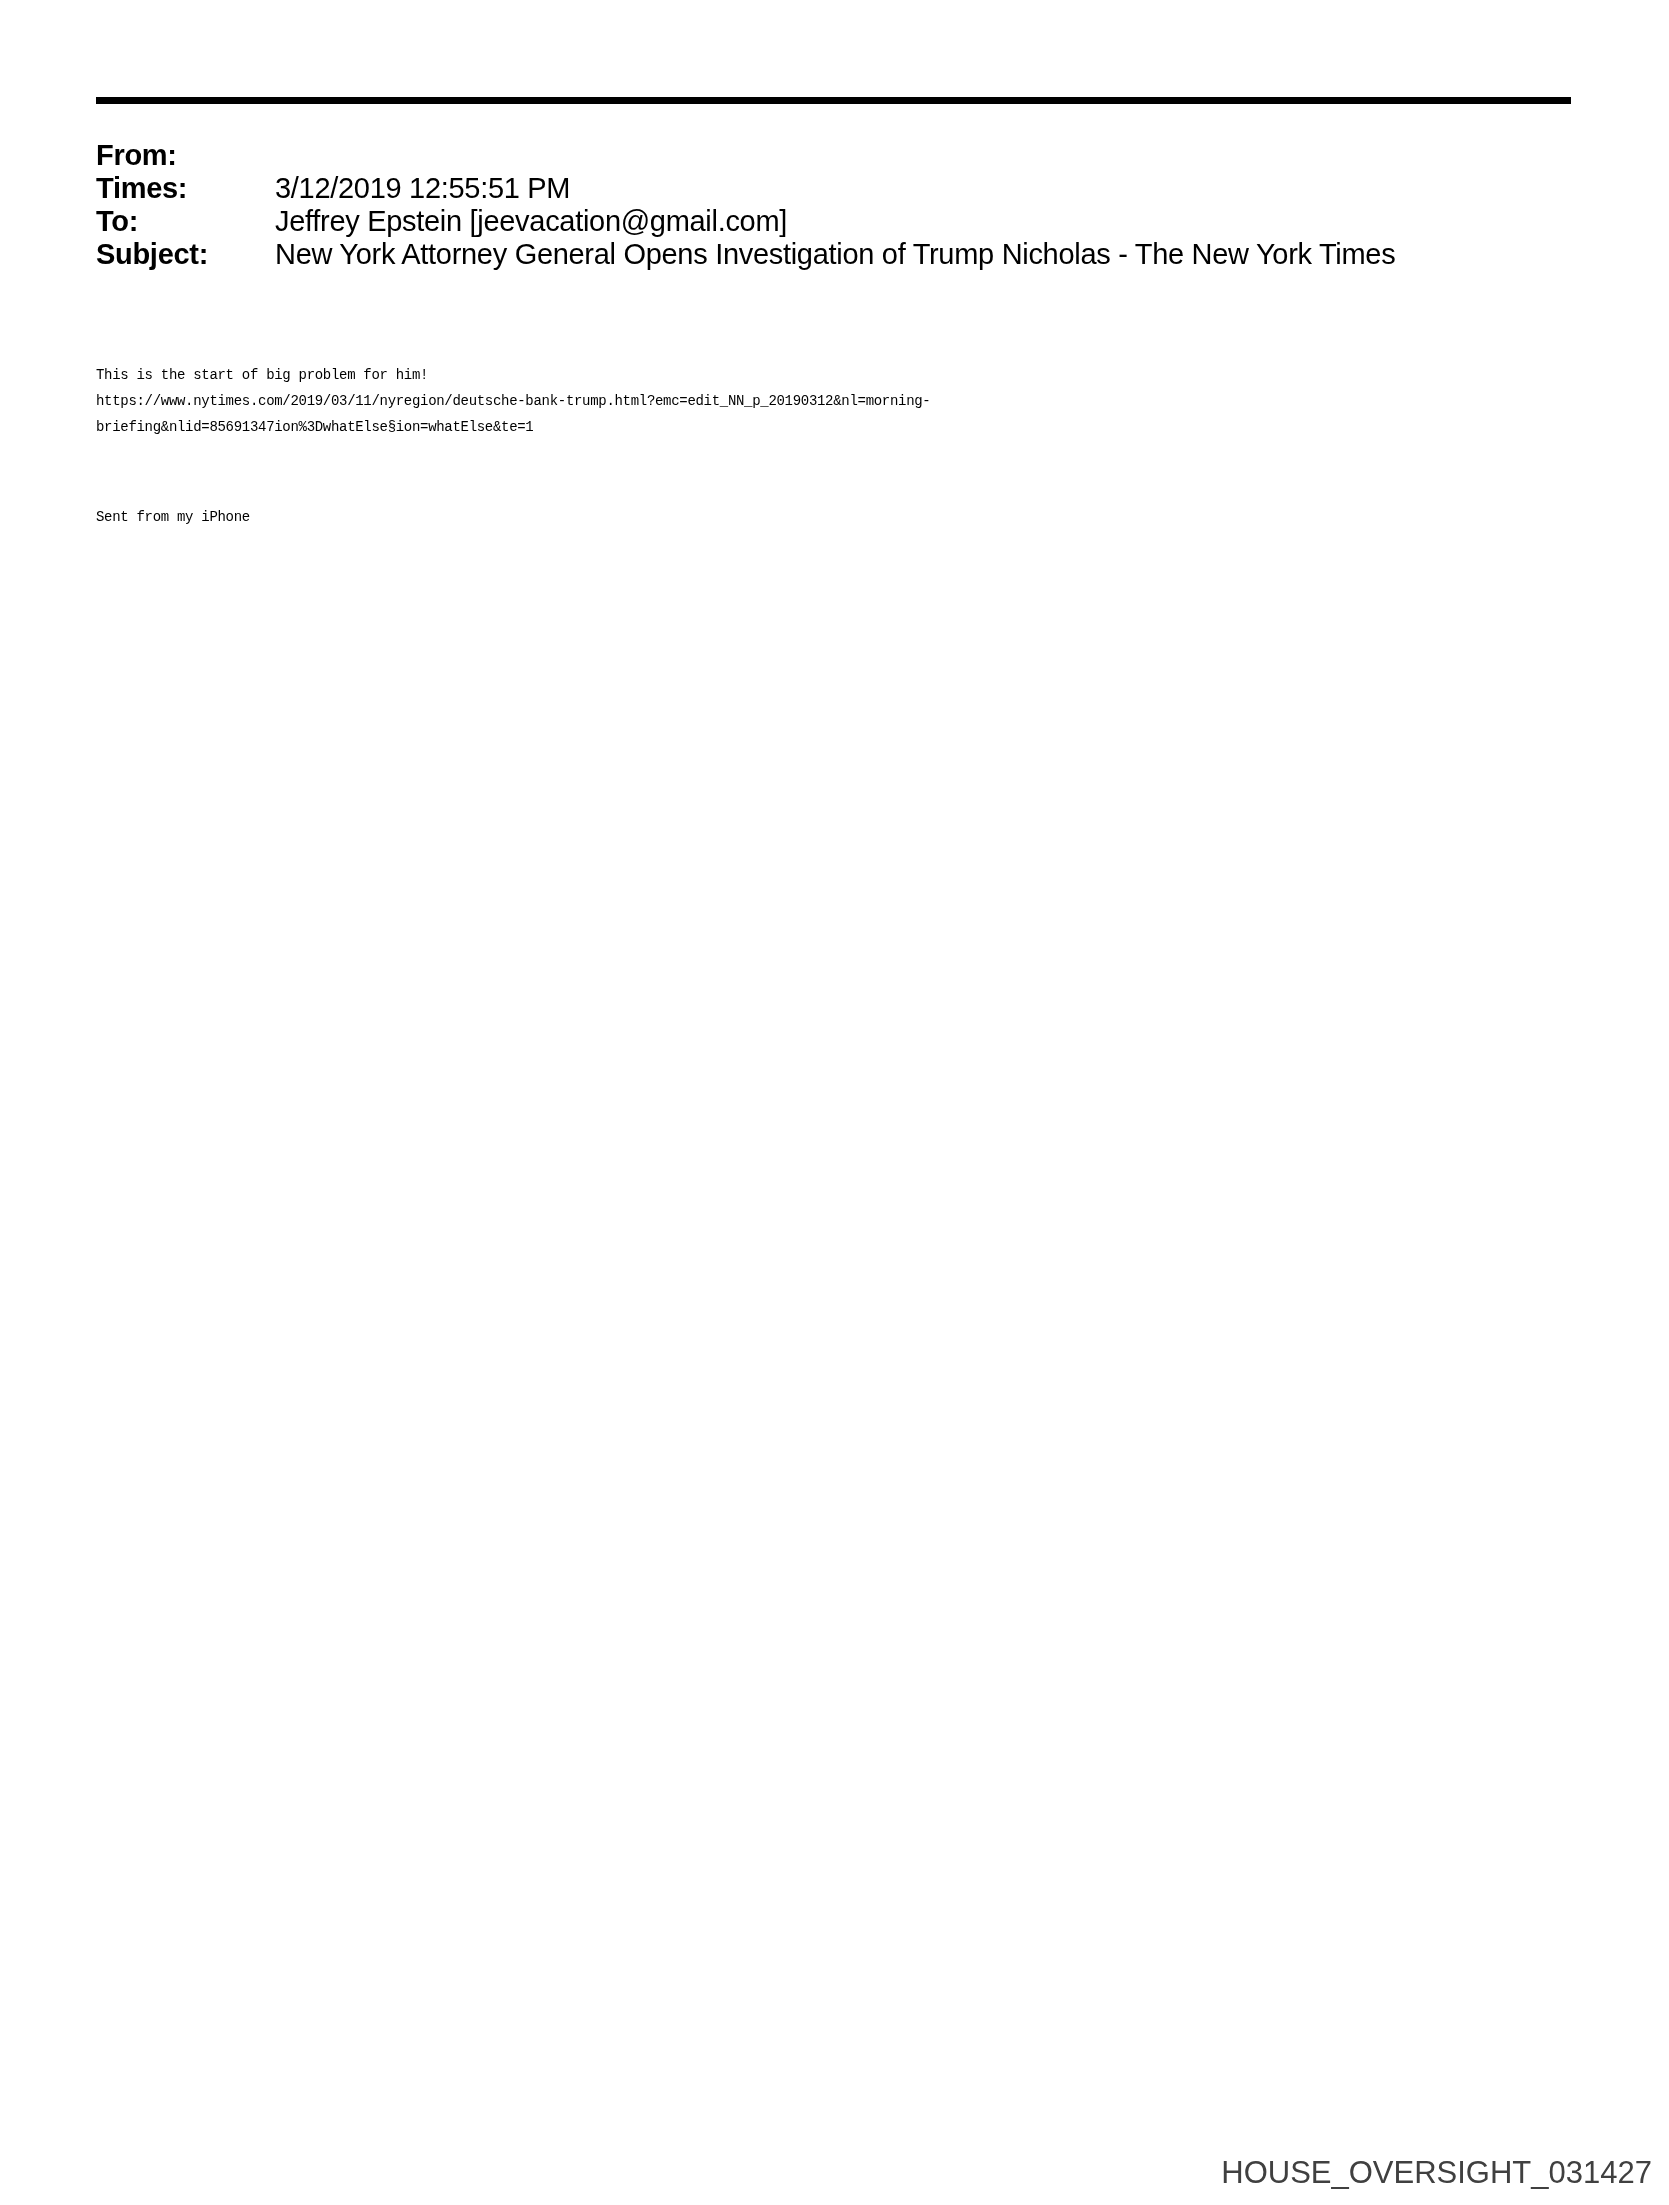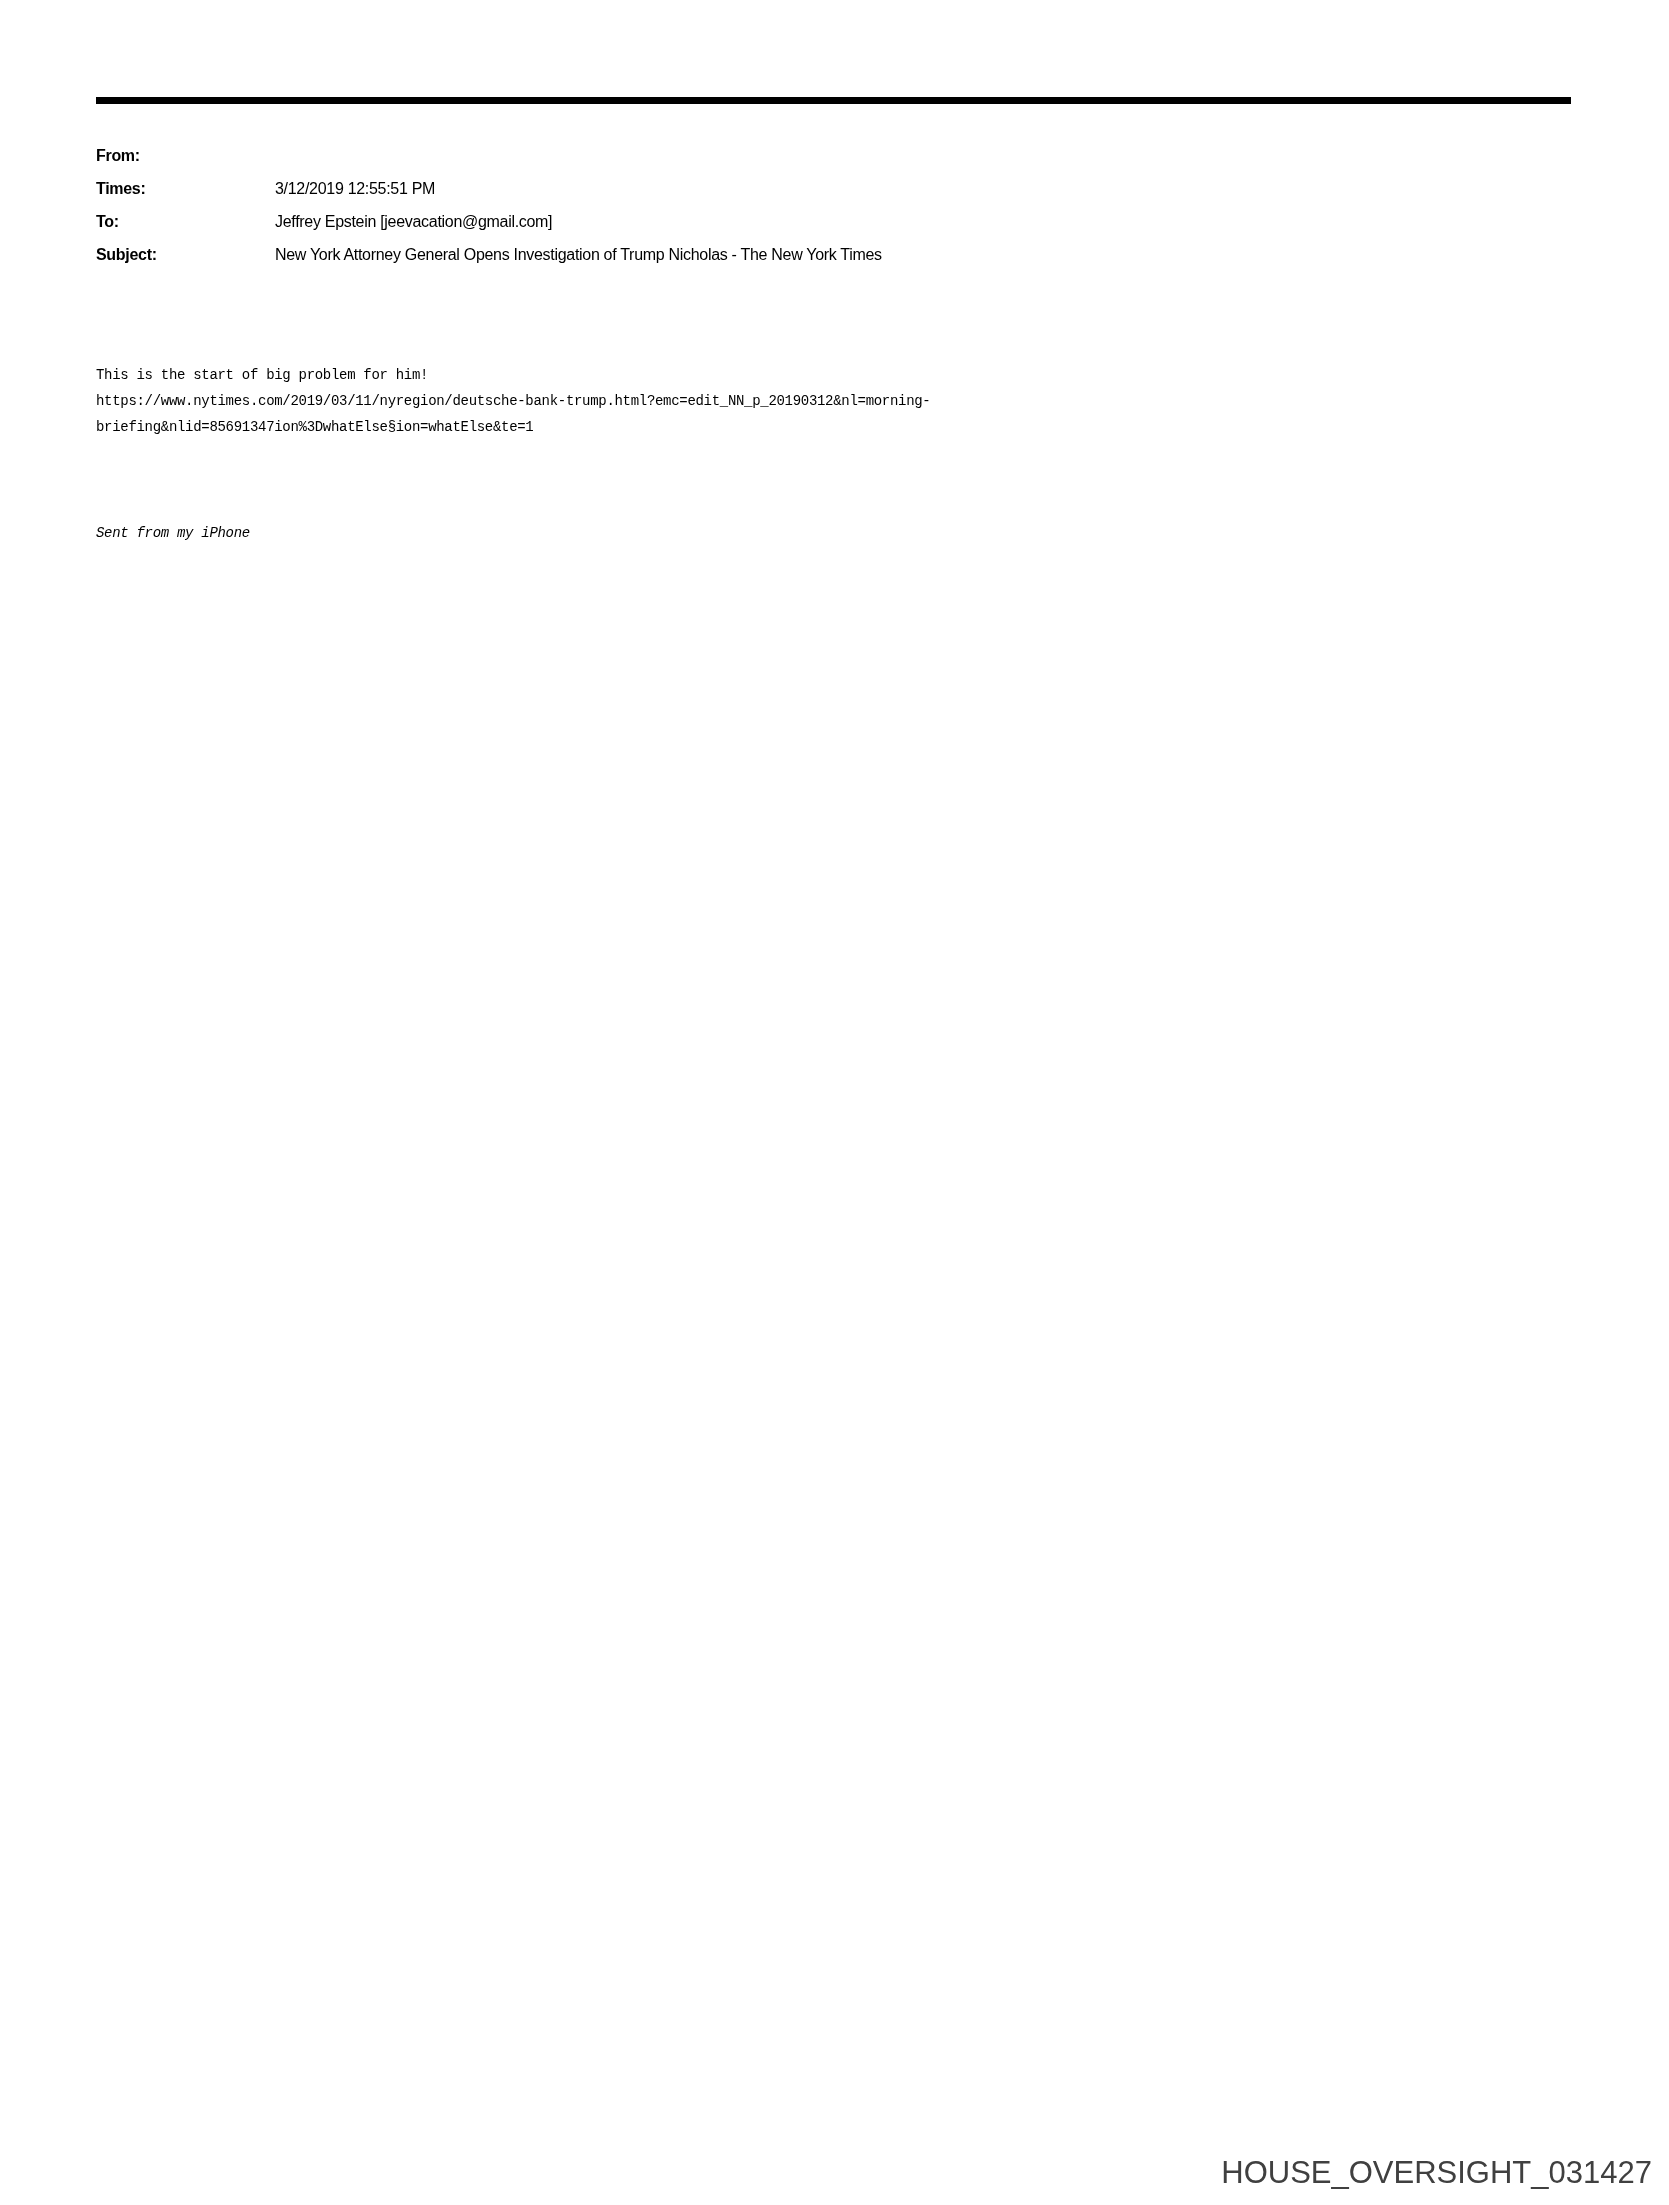--- a/index.html
+++ b/index.html
@@ -28,21 +28,21 @@
     position: absolute;
     left: 96px;
     top: 139px;
     width: 1506px;
   }
   .header-row {
     display: grid;
     grid-template-columns: 179px 1fr;
     height: 33px;
     line-height: 33px;
-    font-size: 16px;
+    font-size: 29px;
     letter-spacing: -0.3px;
     white-space: nowrap;
   }
   .header-label {
     font-weight: bold;
   }
   .redaction-bar {
     display: inline-block;
     width: 376px;
     height: 30px;
@@ -57,22 +57,21 @@
     left: 96px;
     top: 362px;
     width: 1506px;
     font-family: "Liberation Mono", monospace;
     font-size: 14px;
     line-height: 26px;
     letter-spacing: -0.3px;
     white-space: nowrap;
   }
   .signature {
-    margin-top: 80px;
-    font-style: italic;
+    margin-top: 64px;
   }
   .bates-stamp {
     position: absolute;
     right: 17px;
     bottom: 14.4px;
     font-size: 31px;
     letter-spacing: 0px;
     font-family: "Liberation Sans", sans-serif;
     color: #404040;
     white-space: nowrap;

